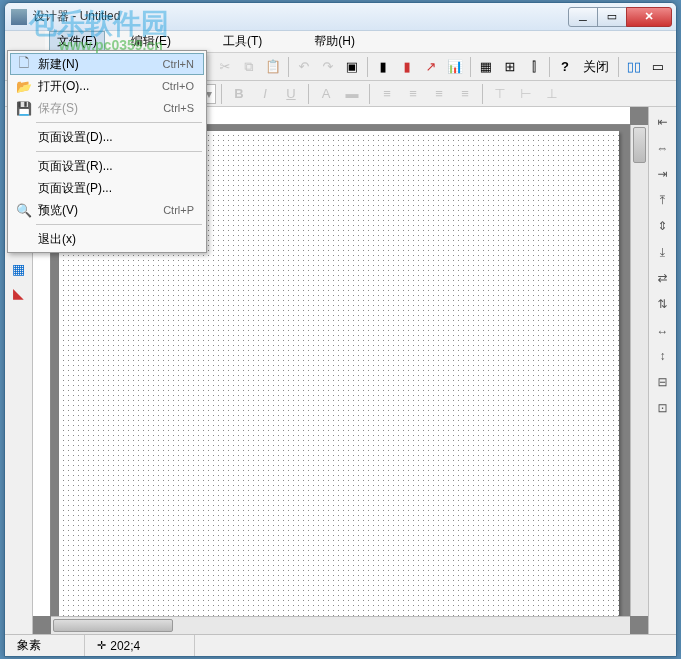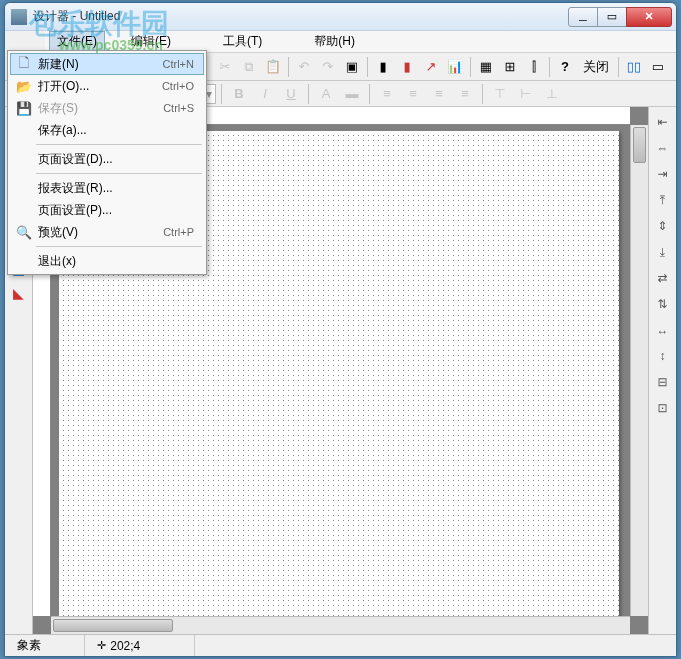--- a/index.html
+++ b/index.html
@@ -211,33 +211,29 @@
   <div class="dd-item">
     <span class="dd-icon" style="color:#ca5;">📂</span>
     <span class="dd-label">打开(O)...</span>
     <span class="dd-accel">Ctrl+O</span>
   </div>
   <div class="dd-item disabled">
     <span class="dd-icon">💾</span>
     <span class="dd-label">保存(S)</span>
     <span class="dd-accel">Ctrl+S</span>
   </div>
-  <div class="dd-item">
-    <span class="dd-icon"></span>
-    <span class="dd-label">保存(a)...</span>
-  </div>
   <div class="dd-sep"></div>
   <div class="dd-item">
     <span class="dd-icon"></span>
     <span class="dd-label">页面设置(D)...</span>
   </div>
   <div class="dd-sep"></div>
   <div class="dd-item">
     <span class="dd-icon"></span>
-    <span class="dd-label">报表设置(R)...</span>
+    <span class="dd-label">页面设置(R)...</span>
   </div>
   <div class="dd-item">
     <span class="dd-icon"></span>
     <span class="dd-label">页面设置(P)...</span>
   </div>
   <div class="dd-item">
     <span class="dd-icon">🔍</span>
     <span class="dd-label">预览(V)</span>
     <span class="dd-accel">Ctrl+P</span>
   </div>

